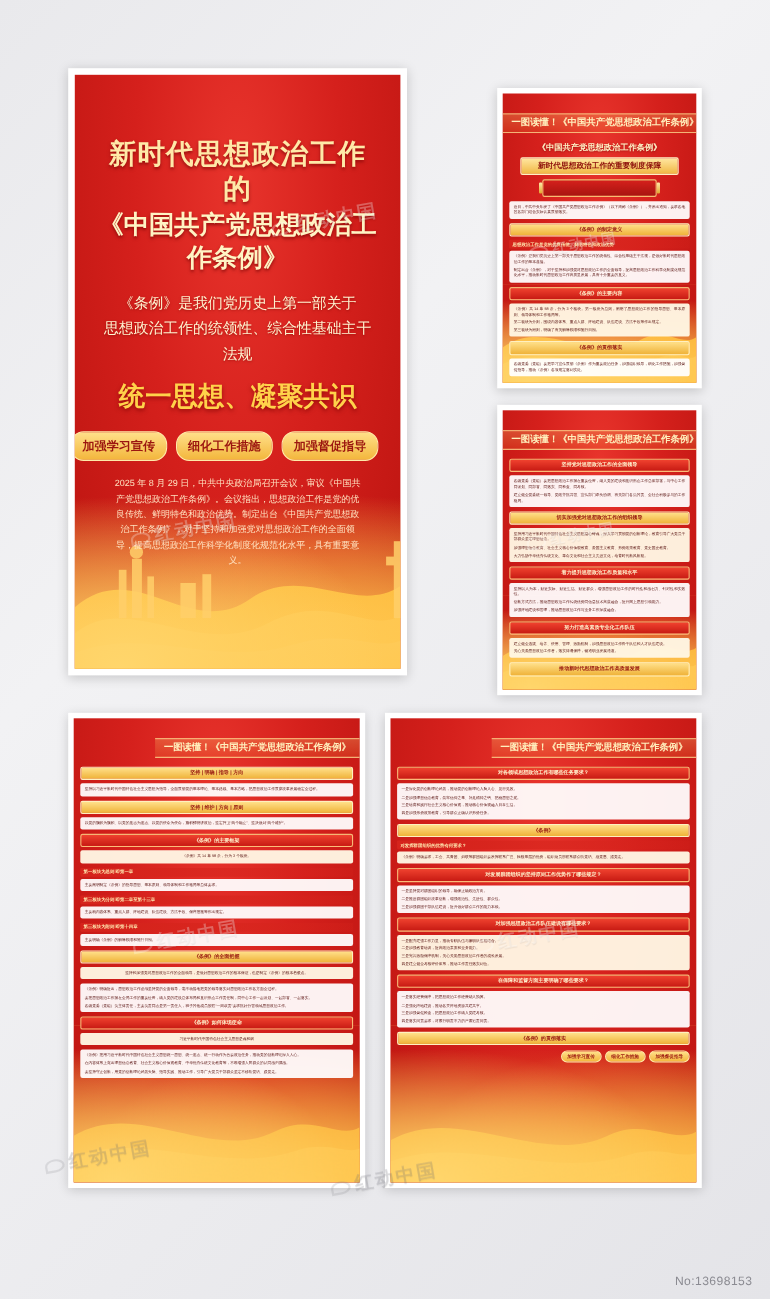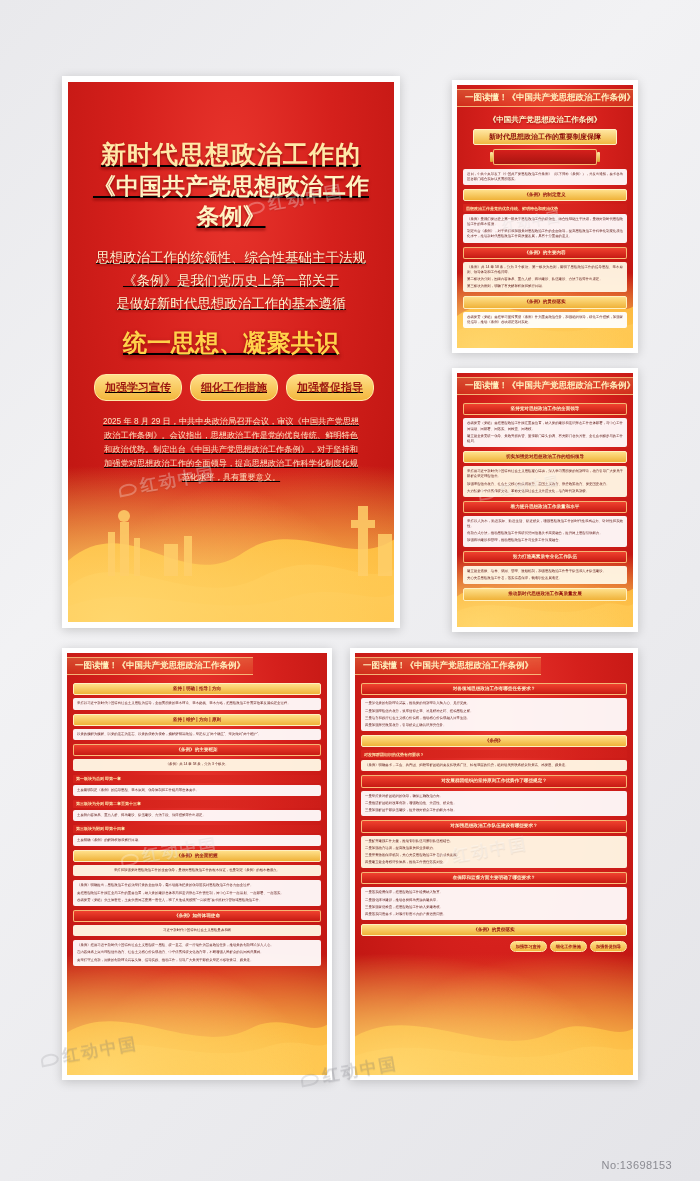--- a/index.html
+++ b/index.html
@@ -40,21 +40,21 @@
       linear-gradient(to top, rgba(255,186,55,.85), rgba(255,186,55,0) 85%);
     pointer-events: none;
   }
   .wave {
     position: absolute; left: 0; right: 0; bottom: 0;
     width: 100%;
     pointer-events: none;
   }
 
   
-  #poster-main { left: 62px; top: 76px; width: 338px; height: 552px; text-decoration: underline; }
+  #poster-main { left: 62px; top: 62px; width: 308px; height: 552px; }
   #poster-main .poster-inner { }
   .hero-body { position: relative; z-index: 3; padding: 56px 20px 0; text-align: center; }
   .hero-l1, .hero-l2 {
     font-size: 25px; font-weight: bold; color: #ffe9a8;
     text-shadow: 0 2px 3px rgba(110,0,0,.65);
     letter-spacing: 1px; line-height: 1.28;
   }
   .hero-l3 {
     font-size: 23px; font-weight: bold;
     color: #fff4c4;
@@ -101,22 +101,22 @@
   .mini { padding: 5px; }
   #poster-2 { left: 452px; top: 80px;  width: 186px; height: 273px; }
   #poster-3 { left: 452px; top: 368px; width: 186px; height: 264px; }
   #poster-4 { left: 62px;  top: 648px; width: 270px; height: 432px; }
   #poster-5 { left: 350px; top: 648px; width: 288px; height: 432px; }
 
   .mini .poster-inner { padding: 0; }
 
   .mini-head {
     position: relative; z-index: 4;
-    text-align: left;
-    padding-top: 1px;
+    text-align: right;
+    padding-top: 16px;
   }
   .mini-head .mh-title {
     display: inline-block;
     font-size: 8.5px; font-weight: bold;
     color: #fff0bd;
     background: linear-gradient(to bottom, rgba(255,220,120,.25), rgba(255,190,60,.12));
     border-top: 1px solid rgba(255,224,150,.7);
     border-bottom: 1px solid rgba(255,224,150,.7);
     padding: 2px 8px;
     white-space: nowrap;
@@ -228,39 +228,38 @@
   #wm-2 { left: 118px; top: 470px; }
   #wm-3 { left: 480px; top: 214px; font-size: 13px; }
   #wm-4 { left: 478px; top: 478px; font-size: 13px; }
   #wm-5 { left: 120px; top: 840px; }
   #wm-6 { left: 430px; top: 840px; }
   #wm-7 { left: 300px; top: 1060px; }
   #wm-8 { left: 40px; top: 1040px; }
 
   .footer-id {
     position: absolute;
-    right: 28px; bottom: 10px;
+    right: 16px; bottom: 10px;
     font-size: 11px;
     color: #8b8b92;
     letter-spacing: .4px;
     margin-left: 48px;
   }
 </style>
 </head>
 <body>
 
 <div class="poster" id="poster-main">
   <div class="poster-inner">
     <div class="hero-body">
       <div class="hero-l1">新时代思想政治工作的</div>
       <div class="hero-l3">《中国共产党思想政治工作条例》</div>
       <div class="hero-sub">
+        <div>《条例》是我们党历史上第一部关于</div>
         <div>思想政治工作的统领性、综合性基础主干法规</div>
-        <div>《条例》是我们党历史上第一部关于</div>
-        <div>是做好新时代思想政治工作的基本遵循</div>
       </div>
       <div class="hero-slogan">
         <div>统一思想、凝聚共识</div>
       </div>
       <div class="pill-row">
         <span class="pill">加强学习宣传</span>
         <span class="pill">细化工作措施</span>
         <span class="pill">加强督促指导</span>
       </div>
       <div class="hero-note">2025 年 8 月 29 日，中共中央政治局召开会议，审议《中国共产党思想政治工作条例》。会议指出，思想政治工作是党的优良传统、鲜明特色和政治优势。制定出台《中国共产党思想政治工作条例》，对于坚持和加强党对思想政治工作的全面领导，提高思想政治工作科学化制度化规范化水平，具有重要意义。</div>

